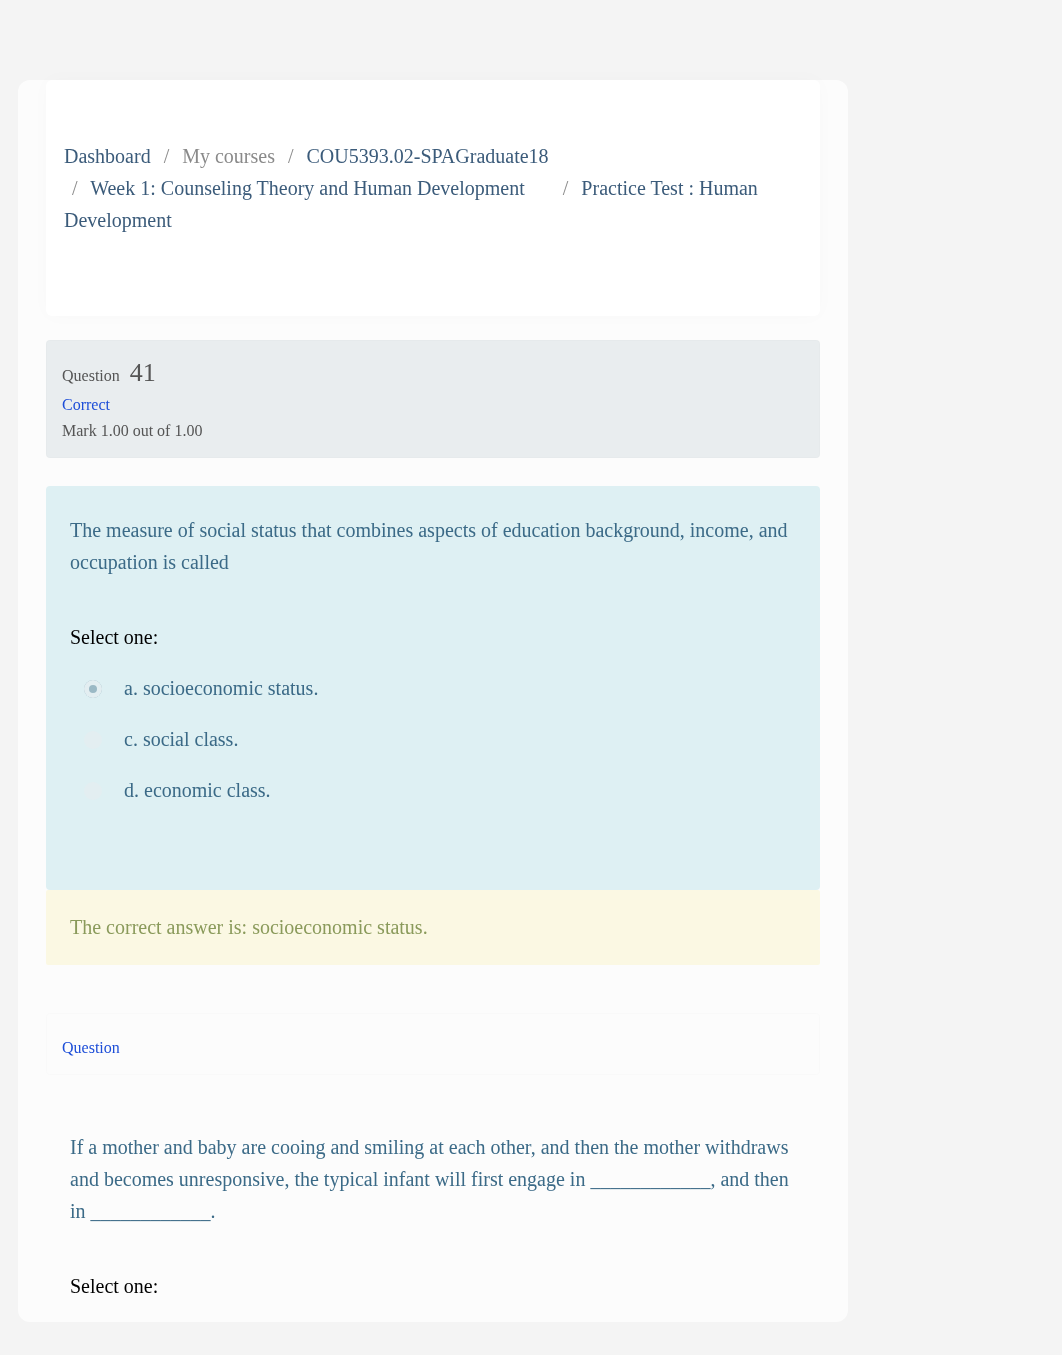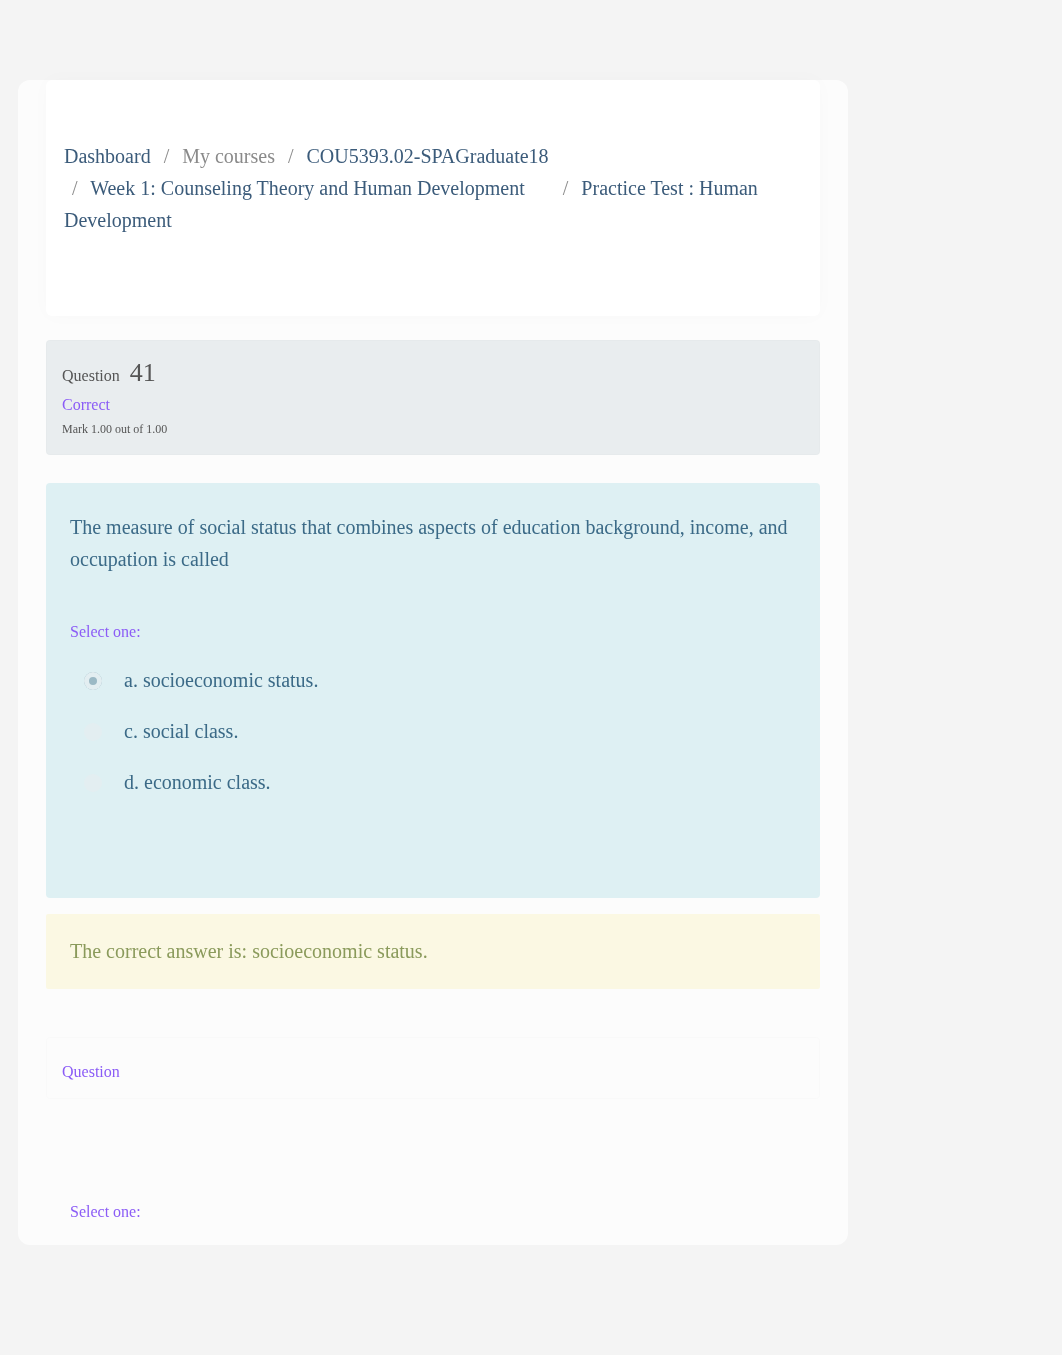--- a/index.html
+++ b/index.html
@@ -66,47 +66,47 @@
     margin-right: 6px;
   }
   .q-info .q-number {
     font-size: 26px;
     color: #555;
     display: inline-block;
     vertical-align: baseline;
   }
   .q-info .q-state {
     font-size: 16px;
-    color: #8b5cf6;
+    color: #1d4ed8;
     margin-top: 8px;
   }
   .q-info .q-mark {
-    font-size: 12px;
+    font-size: 16px;
     color: #555;
     margin-top: 8px;
   }
 
   .q-body {
     background: #def0f3;
     border-radius: 4px;
-    padding: 28px 24px 76px 24px;
+    padding: 28px 24px 60px 24px;
     margin-top: 28px;
   }
   .q-body.plain {
     background: transparent;
     padding-bottom: 10px;
   }
   .q-text {
     color: #3b6a87;
     font-size: 20px;
     line-height: 1.6;
   }
   .select-one {
-    color: #8b5cf6;
-    font-size: 16px;
+    color: #000000;
+    font-size: 20px;
     margin-top: 48px;
     margin-bottom: 14px;
   }
 
   .answers {
     padding-left: 14px;
   }
   .answer-row {
     display: flex;
     align-items: center;
@@ -126,21 +126,20 @@
   }
   .answer-label {
     color: #3b6a87;
     font-size: 20px;
   }
 
   .feedback {
     background: #fbf8e3;
     border-radius: 2px;
     padding: 26px 24px;
-    margin-top: 16px;
     color: #8a9a5b;
     font-size: 20px;
   }
 
 </style>
 </head>
 <body>
 
 <div class="page">
   <div class="main-card">
@@ -192,18 +191,19 @@
 
       <div class="feedback">The correct answer is: socioeconomic status.</div>
     </div>
 
     <div class="question-block" style="margin-top:48px;">
       <div class="q-info plain">
         <div class="q-state">Question</div>
       </div>
 
       <div class="q-body plain">
+        <div class="q-text">If a mother and baby are cooing and smiling at each other, and then the mother withdraws and becomes unresponsive, the typical infant will first engage in ____________, and then in ____________.</div>
         <div class="select-one">Select one:</div>
       </div>
     </div>
 
   </div>
 </div>
 
 </body></html>

